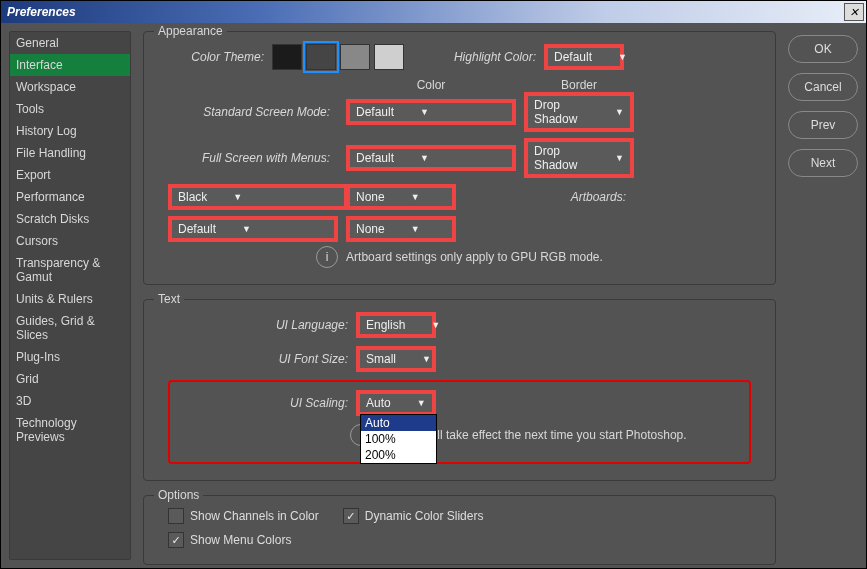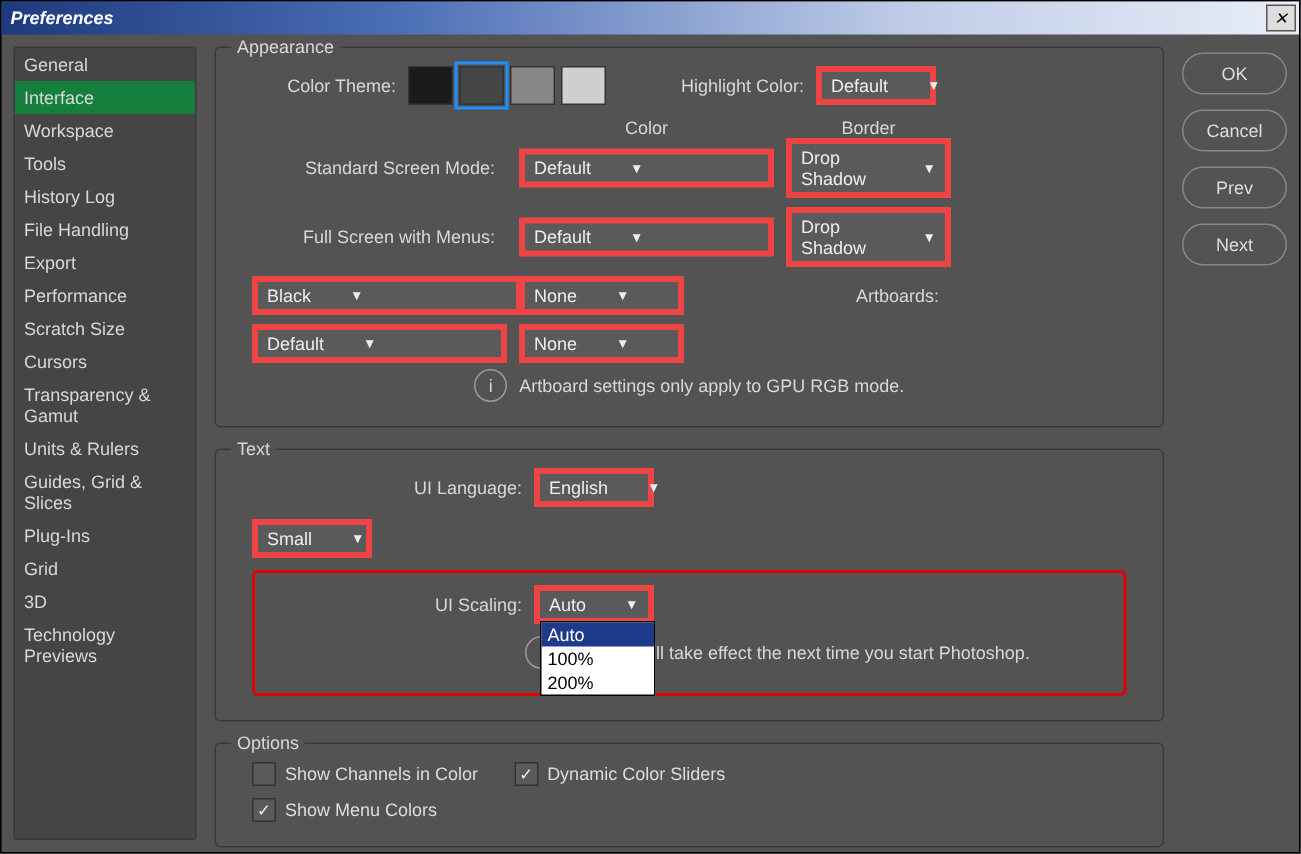--- a/index.html
+++ b/index.html
@@ -8,21 +8,21 @@
 .titlebar .title{color:#fff;font-weight:bold;font-size:12px;}
 .titlebar .close{margin-left:auto;width:18px;height:16px;background:#ddd;border:1px solid #555;display:flex;align-items:center;justify-content:center;font-size:11px;color:#000;cursor:pointer;}
 .body{display:flex;height:calc(100% - 22px);padding:8px;gap:12px;box-sizing:border-box;}
 .sidebar{width:120px;border:1px solid #3a3a3a;background:#454545;border-radius:2px;}
 .sidebar .item{padding:4px 6px;color:#d8d8d8;cursor:pointer;}
 .sidebar .item.active{background:#15803d;}
 .main{flex:1;position:relative;}
 .fs{border:1px solid #3a3a3a;border-radius:4px;padding:12px 24px 16px;margin-bottom:14px;position:relative;background:#535353;}
 .fs .legend{position:absolute;top:-8px;left:10px;background:#535353;padding:0 4px;color:#d8d8d8;}
 .row{display:flex;align-items:center;margin-bottom:8px;}
-.lbl{text-align:right;padding-right:8px;color:#d8d8d8;}
+.lbl{text-align:right;padding-right:8px;color:#d8d8d8;font-style:italic;}
 .swatches{display:flex;gap:4px;}
 .swatch{width:28px;height:24px;border:1px solid #333;cursor:pointer;}
 .swatch.sel{outline:2px solid #1e90ff;outline-offset:1px;}
 .sel-box{background:#5a5a5a;border:4px solid #ef4444;padding:2px 6px;color:#eee;min-width:80px;display:inline-flex;align-items:center;justify-content:flex-start;cursor:pointer;position:relative;box-sizing:border-box;gap:20px;}
 .sel-box .caret{font-size:9px;margin-left:6px;}
 .hdr{text-align:center;color:#d8d8d8;}
 .grid{display:grid;grid-template-columns:170px 170px 110px;gap:6px 8px;align-items:center;}
 .info-row{display:flex;align-items:center;gap:8px;justify-content:center;color:#d8d8d8;margin-top:4px;}
 .info-icon{width:20px;height:20px;border:1px solid #999;border-radius:50%;display:inline-flex;align-items:center;justify-content:center;font-size:12px;}
 .redbox{border:2px solid #e00000;border-radius:4px;padding:8px 10px 16px;position:relative;}
@@ -45,21 +45,21 @@
   <div class="body">
     <div class="sidebar" id="sidebar">
         <div class="item">General</div>
         <div class="item active">Interface</div>
         <div class="item">Workspace</div>
         <div class="item">Tools</div>
         <div class="item">History Log</div>
         <div class="item">File Handling</div>
         <div class="item">Export</div>
         <div class="item">Performance</div>
-        <div class="item">Scratch Size</div>
+        <div class="item">Scratch Disks</div>
         <div class="item">Cursors</div>
         <div class="item">Transparency &amp; Gamut</div>
         <div class="item">Units &amp; Rulers</div>
         <div class="item">Guides, Grid &amp; Slices</div>
         <div class="item">Plug-Ins</div>
         <div class="item">Grid</div>
         <div class="item">3D</div>
         <div class="item">Technology Previews</div>
       </div>
 
@@ -136,20 +136,21 @@
         <span class="legend">Text</span>
 
         <div class="row">
           <span class="lbl" style="width:180px">UI Language:</span>
           <span class="sel-box" style="width:75px">
               <span>English</span>
               <span class="caret">▼</span>
             </span>
         </div>
         <div class="row">
+          <span class="lbl" style="width:180px">UI Font Size:</span>
           <span class="sel-box" style="width:75px">
               <span>Small</span>
               <span class="caret">▼</span>
             </span>
         </div>
 
         <div class="redbox">
           <div class="row" style="margin-bottom:0">
             <span class="lbl" style="width:168px">UI Scaling:</span>
             <span class="sel-box" style="width:75px">

